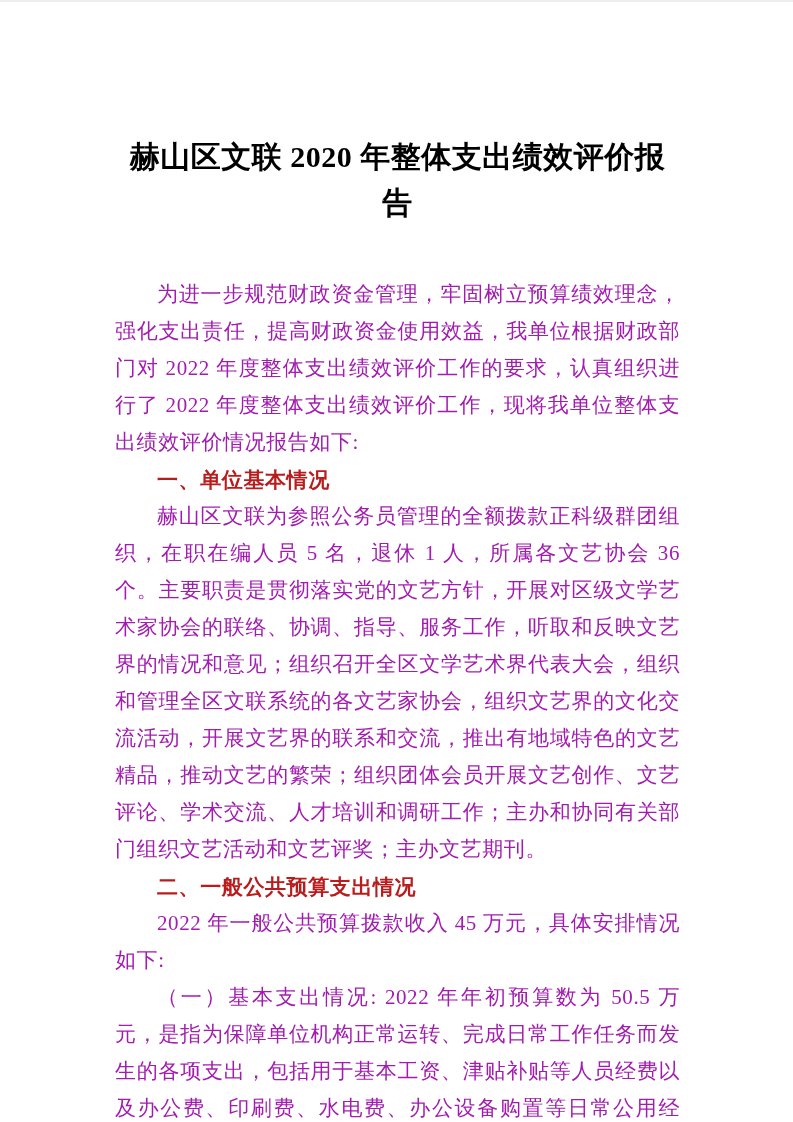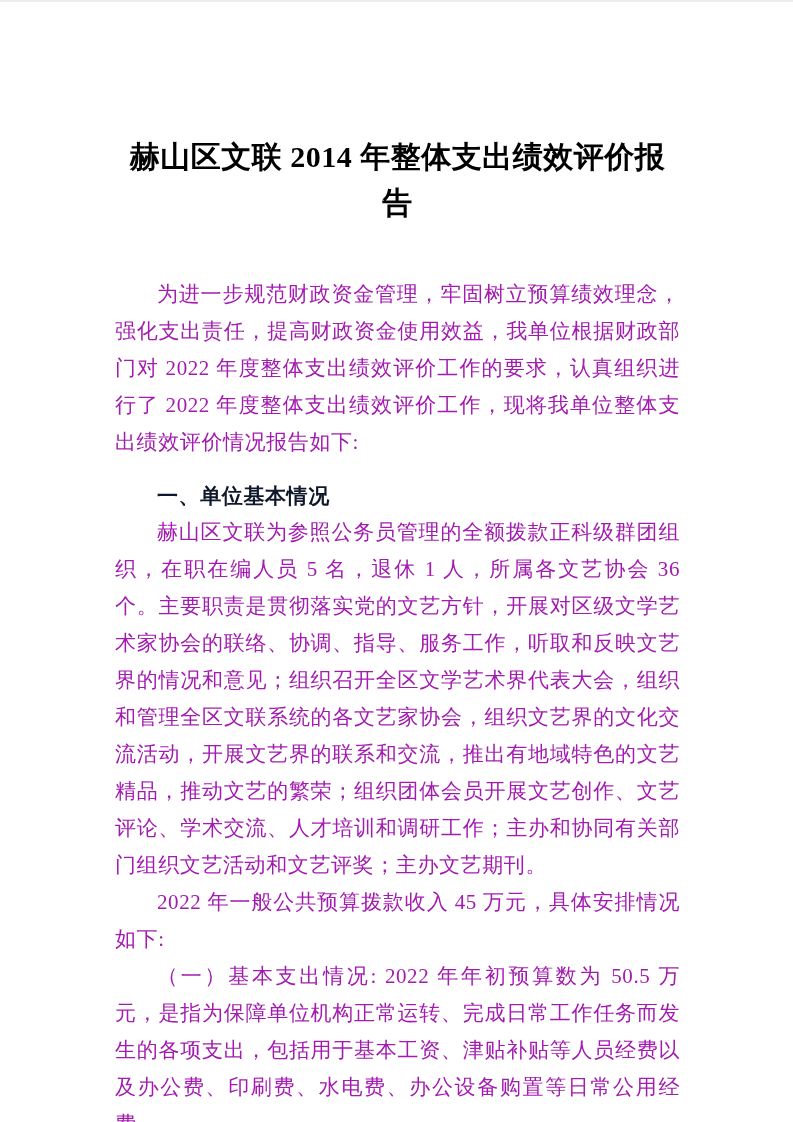--- a/index.html
+++ b/index.html
@@ -35,29 +35,29 @@
     line-height: 37px;
     text-indent: 2em;
     text-align: justify;
     letter-spacing: 0.6px;
     color: #a21caf;
   }
   .doc-body p.heading {
     font-family: "Liberation Sans", sans-serif;
     font-weight: 700;
     text-align: left;
-    color: #0f172a;
-    margin-top: 16px;
+    color: #b91c1c;
   }
 </style>
 </head>
 <body>
 
 <div class="page">
-  <h1 class="doc-title">赫山区文联 2014 年整体支出绩效评价报告</h1>
+  <h1 class="doc-title">赫山区文联 2020 年整体支出绩效评价报告</h1>
   <div class="doc-body">
       <p class="body">为进一步规范财政资金管理，牢固树立预算绩效理念，强化支出责任，提高财政资金使用效益，我单位根据财政部门对 2022 年度整体支出绩效评价工作的要求，认真组织进行了 2022 年度整体支出绩效评价工作，现将我单位整体支出绩效评价情况报告如下:</p>
       <p class="heading">一、单位基本情况</p>
       <p class="body">赫山区文联为参照公务员管理的全额拨款正科级群团组织，在职在编人员 5 名，退休 1 人，所属各文艺协会 36 个。主要职责是贯彻落实党的文艺方针，开展对区级文学艺术家协会的联络、协调、指导、服务工作，听取和反映文艺界的情况和意见；组织召开全区文学艺术界代表大会，组织和管理全区文联系统的各文艺家协会，组织文艺界的文化交流活动，开展文艺界的联系和交流，推出有地域特色的文艺精品，推动文艺的繁荣；组织团体会员开展文艺创作、文艺评论、学术交流、人才培训和调研工作；主办和协同有关部门组织文艺活动和文艺评奖；主办文艺期刊。</p>
+      <p class="heading">二、一般公共预算支出情况</p>
       <p class="body">2022 年一般公共预算拨款收入 45 万元，具体安排情况如下:</p>
       <p class="body">（一）基本支出情况: 2022 年年初预算数为 50.5 万元，是指为保障单位机构正常运转、完成日常工作任务而发生的各项支出，包括用于基本工资、津贴补贴等人员经费以及办公费、印刷费、水电费、办公设备购置等日常公用经费。</p>
     </div>
 </div>
 
 </body></html>

